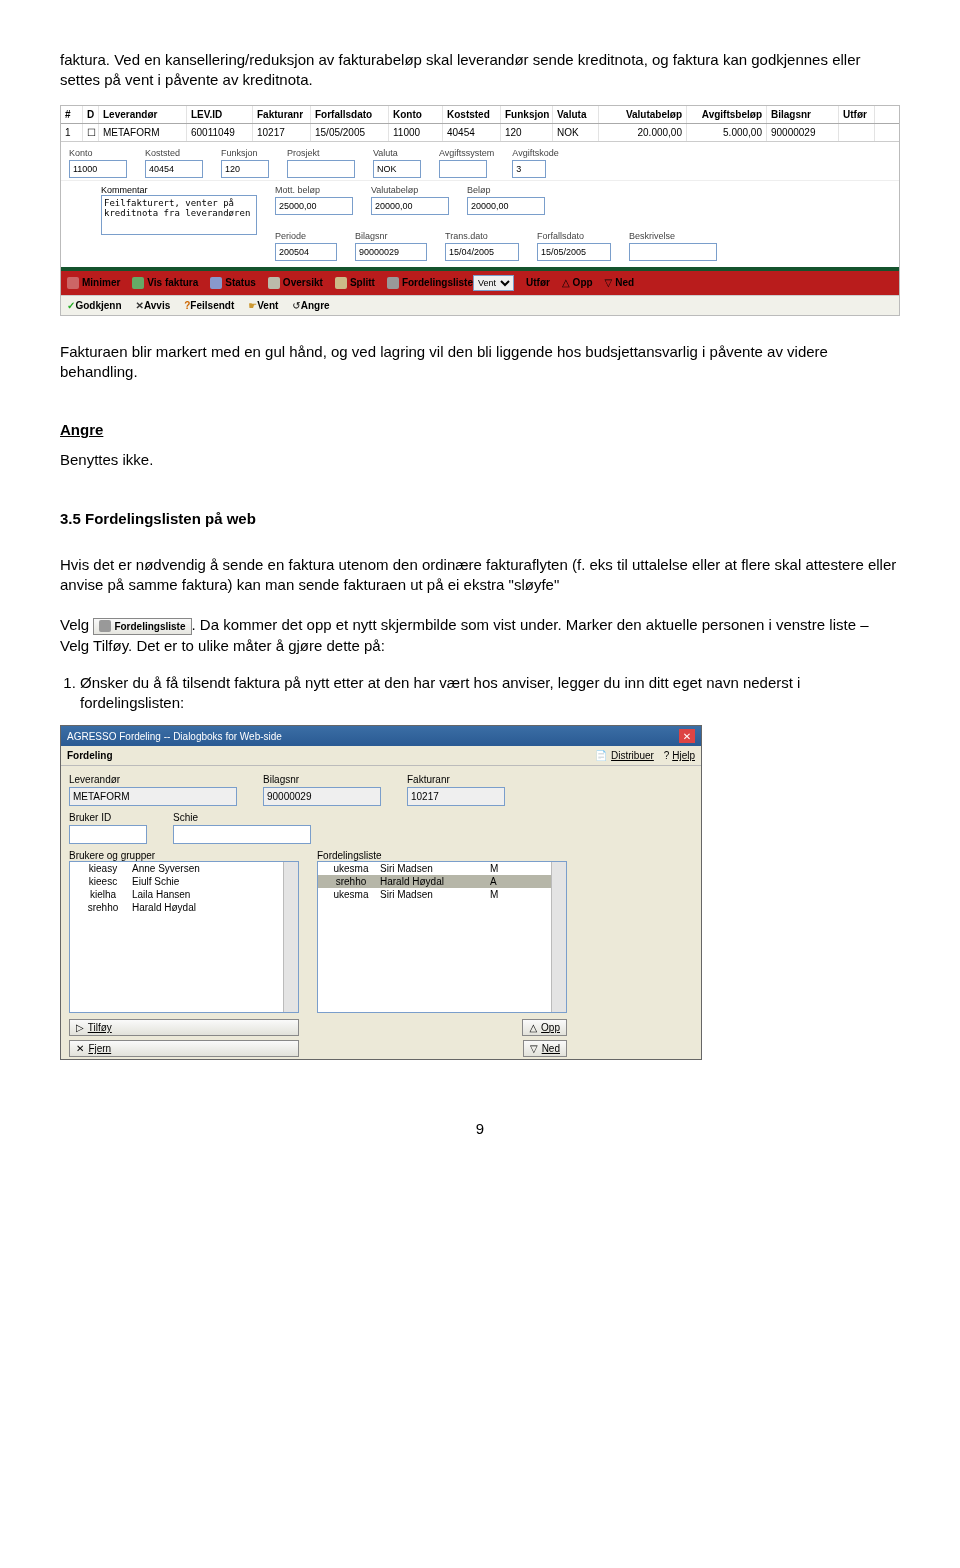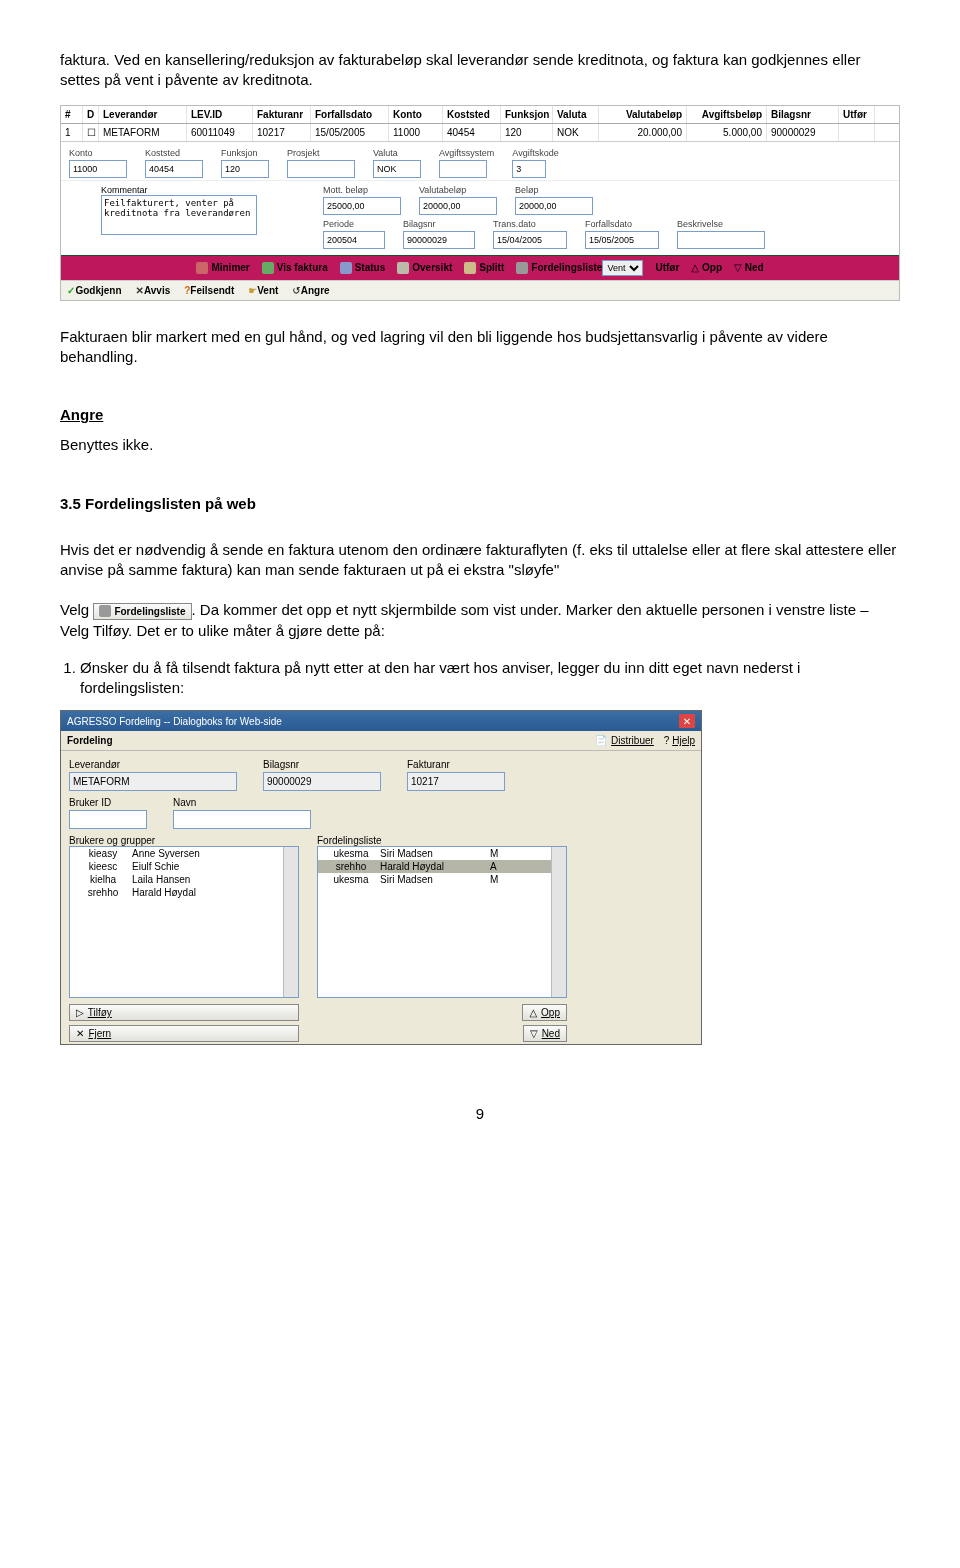--- a/index.html
+++ b/index.html
@@ -35,21 +35,21 @@
   .shot1 .valrow { border-bottom:1px solid #ccc; }
   .c-num{width:22px;} .c-d{width:16px;} .c-lev{width:88px;} .c-lid{width:66px;}
   .c-fnr{width:58px;} .c-ffd{width:78px;} .c-kon{width:54px;} .c-kst{width:58px;}
   .c-fun{width:52px;} .c-val{width:46px;} .c-vb{width:88px; text-align:right;}
   .c-ab{width:80px; text-align:right;} .c-bil{width:72px;} .c-ut{width:36px;}
   .shot1 .sub { display:flex; gap:18px; padding:6px 8px 2px; font-size:9px; border-bottom:1px solid #eee;}
   .shot1 .sub .grp{display:flex;flex-direction:column;}
   .shot1 .sub input{font-size:9px;height:14px;border:1px solid #7a9ecb;padding:1px 3px;}
   .shot1 .sub .lbl{color:#444;margin-bottom:2px;}
   .shot1 textarea{font-size:9px;border:1px solid #7a9ecb;resize:none;height:34px;width:150px;}
-  .shot1 .toolbar{display:flex;justify-content:center;align-items:center;padding:4px 6px;border-top:1px solid #14532d;background:#be185d;font-size:10px;}
+  .shot1 .toolbar{display:flex;justify-content:flex-start;align-items:center;padding:4px 6px;border-top:4px solid #14532d;background:#b91c1c;font-size:10px;}
   .shot1 .toolbar .left,.shot1 .toolbar .right{display:flex;gap:12px;align-items:center;}
   .shot1 .toolbar span{display:inline-flex;align-items:center;gap:3px;cursor:default;}
   .shot1 select{font-size:9px;height:16px;border:1px solid #7a9ecb;}
   .shot1 .bar2{display:flex;gap:14px;padding:4px 6px;background:#f1f1ea;font-size:10px;border-top:1px solid #ccc;text-align:right;}
   .ico{width:12px;height:12px;display:inline-block;border-radius:2px;}
   .i-min{background:#c66;} .i-eye{background:#6a6;} .i-stat{background:#89c;}
   .i-ov{background:#bba;} .i-sp{background:#cb8;} .i-fl{background:#999;}
   .i-chk{color:#2a2;font-weight:bold;} .i-x{color:#333;font-weight:bold;}
   .i-q{color:#c60;font-weight:bold;} .i-tri{color:#c93;}
 
@@ -157,21 +157,21 @@
         <input style="width: 26px;" value="3">
       </div>
   </div>
 
 
   <div style="display:flex;gap:18px;padding:4px 8px 6px;">
     <div style="display:flex;flex-direction:column;padding-left:32px;">
       <span class="lbl" style="font-size:9px">Kommentar</span>
       <textarea style="">Feilfakturert, venter på kreditnota fra leverandøren</textarea>
     </div>
-    <div style="display:flex;flex-direction:column;gap:4px;margin-left:48px;">
+    <div style="display:flex;flex-direction:column;gap:16px;">
       <div class="sub" style="padding:0;border:none;">
         <div class="grp">
             <span class="lbl">Mott. beløp</span>
             <input style="width: 70px;" value="25000,00">
           </div>
         <div class="grp">
             <span class="lbl">Valutabeløp</span>
             <input style="width: 70px;" value="20000,00">
           </div>
         <div class="grp">
@@ -304,21 +304,21 @@
           <label>Fakturanr</label>
           <input type="text" readonly="" style="width: 90px;" value="10217">
         </div>
     </div>
     <div class="row">
       <div class="fld">
           <label>Bruker ID</label>
           <input type="text" style="width: 70px;">
         </div>
       <div class="fld">
-          <label>Navn</label>
+          <label>Schie</label>
           <input type="text" style="width: 130px;">
         </div>
     </div>
 
     <div class="twocol">
       <div class="listwrap" style="width:230px;">
         <span>Brukere og grupper</span>
         <div class="listbox">
           <div class="r">
               <span class="c1">kieasy</span>

